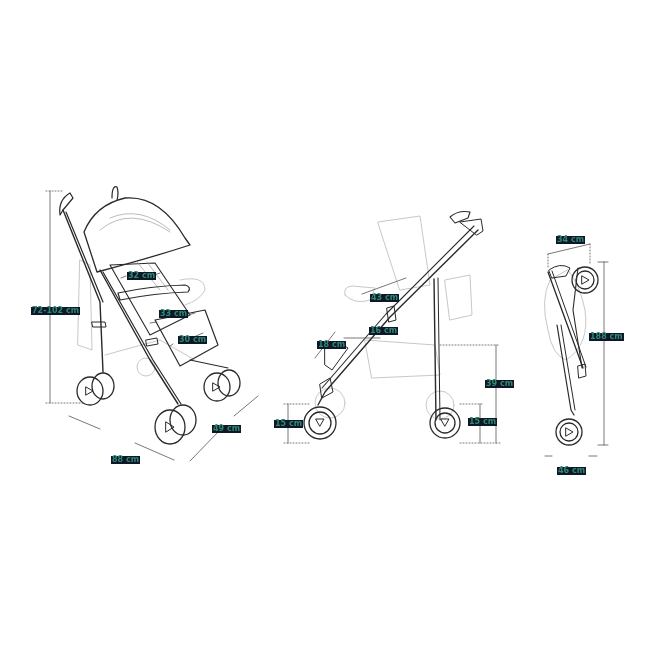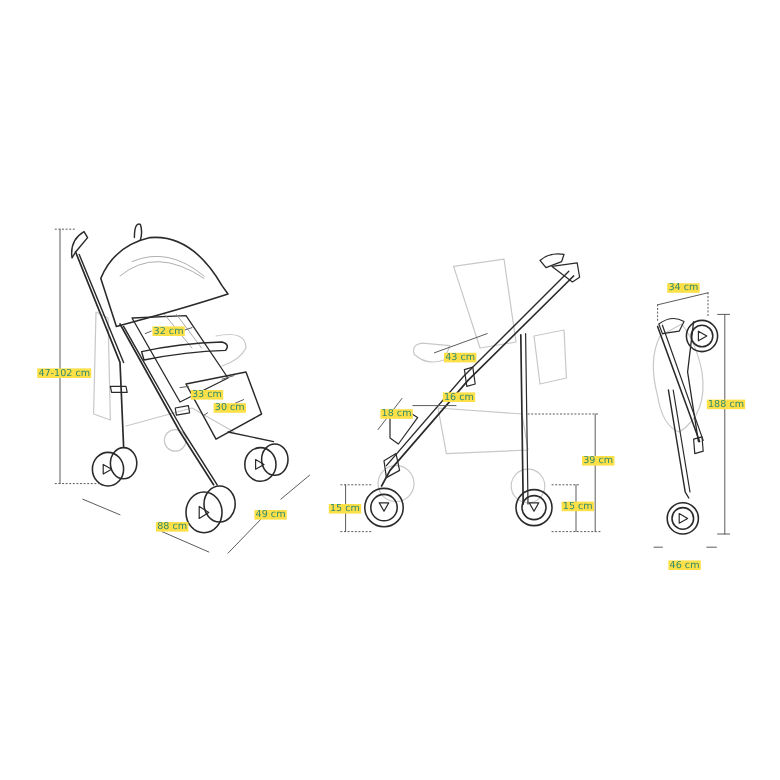--- a/index.html
+++ b/index.html
@@ -1,18 +1,18 @@
 <!DOCTYPE html>
 <html><head>
 <meta charset="utf-8">
 <style>
   html,body{margin:0;padding:0;background:#ffffff;}
   body{width:650px;height:650px;position:relative;overflow:hidden;font-family:"DejaVu Sans","Liberation Sans",sans-serif;}
   svg{position:absolute;left:0;top:0;}
-  .lbl{position:absolute;font-size:8px;font-weight:normal;color:#2f8a6f;white-space:nowrap;line-height:1;background:#fde047;padding:0 1px;}
+  .lbl{position:absolute;font-size:8px;font-weight:bold;color:#2f8a6f;white-space:nowrap;line-height:1;background:#0f172a;padding:0 1px;}
 </style>
 </head>
 <body>
 
 <svg width="650" height="650" viewBox="0 0 650 650">
   <g fill="none" stroke-linecap="round" stroke-linejoin="round">
 
     <g>
 
       <path d="M80 260 L90 265 L92 350 L78 345 Z" stroke="#c8c8c8" stroke-width="1"></path>
@@ -151,25 +151,25 @@
         <line x1="604" y1="262" x2="604" y2="445"></line>
         <line x1="598" y1="262" x2="608" y2="262"></line>
         <line x1="598" y1="445" x2="608" y2="445"></line>
         <line x1="545" y1="456" x2="552" y2="456"></line>
         <line x1="589" y1="456" x2="597" y2="456"></line>
       </g>
     </g>
   </g>
 </svg>
 
-<span class="lbl" style="left:31px;top:307px;">47-102 cm</span>
-<span class="lbl" style="left:111px;top:435px;margin-left:19px;">88 cm</span>
+<span class="lbl" style="left:31px;top:307px;">72-102 cm</span>
+<span class="lbl" style="left:111px;top:456px;">88 cm</span>
 <span class="lbl" style="left:212px;top:425px;">49 cm</span>
 <span class="lbl" style="left:127px;top:272px;">32 cm</span>
-<span class="lbl" style="left:159px;top:325px;">33 cm</span>
+<span class="lbl" style="left:159px;top:310px;">33 cm</span>
 <span class="lbl" style="left:178px;top:336px;">30 cm</span>
 
 <span class="lbl" style="left:370px;top:294px;">43 cm</span>
 <span class="lbl" style="left:350px;top:327px;margin-left:19px;">16 cm</span>
 <span class="lbl" style="left:317px;top:341px;">18 cm</span>
 <span class="lbl" style="left:485px;top:380px;text-align:center;">39 cm</span>
 <span class="lbl" style="left:274px;top:420px;">15 cm</span>
 <span class="lbl" style="left:468px;top:418px;">15 cm</span>
 
 <span class="lbl" style="left:556px;top:236px;">34 cm</span>

